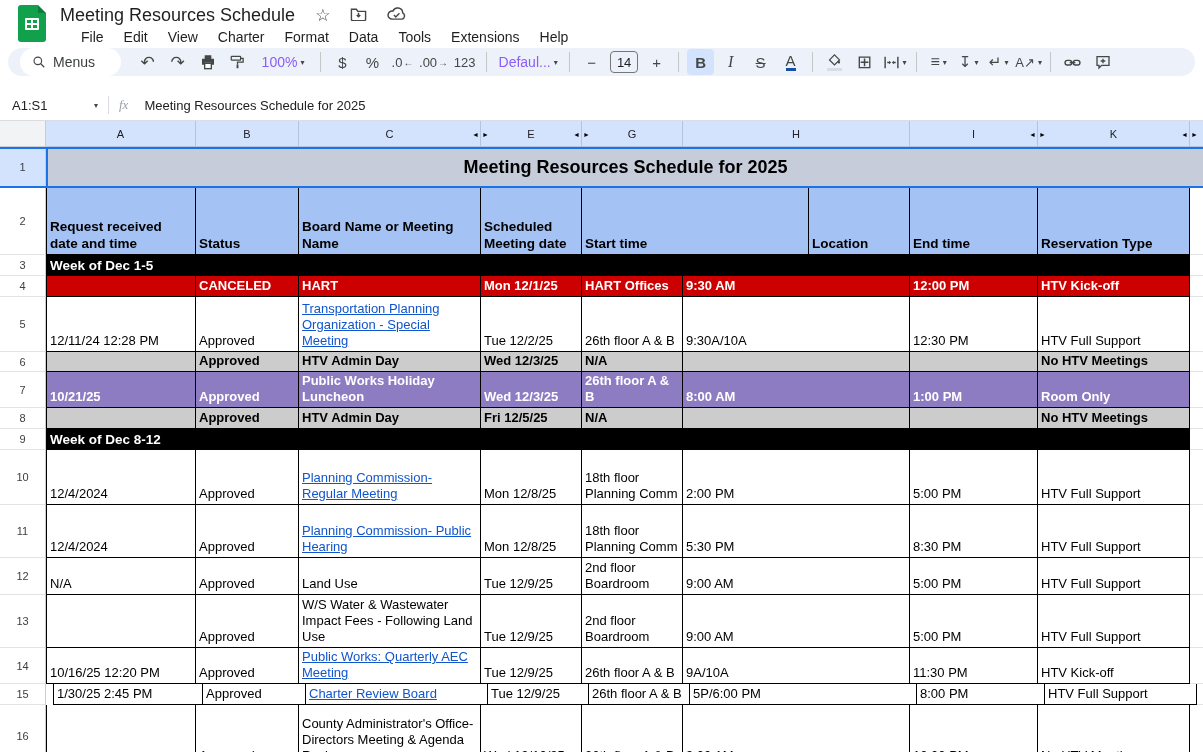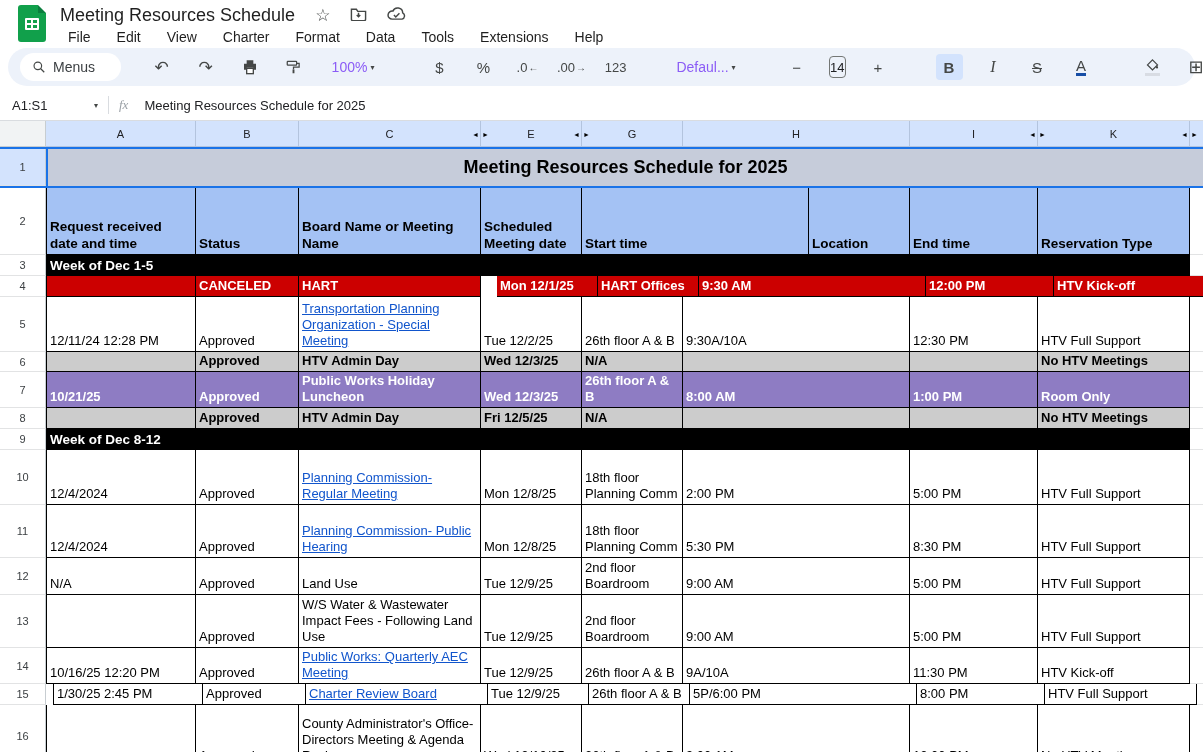--- a/index.html
+++ b/index.html
@@ -11,26 +11,26 @@
   .logo { width:28px; height:37px; background:#11a04b; border-radius:3px; position:relative; margin-top:1px; flex:0 0 auto; }
   .logo .fold { position:absolute; top:0; right:0; width:0; height:0;
     border-left:8px solid #0b7e3e; border-top:8px solid #fff; }
   .logo .tbl { position:absolute; left:7px; top:13px; width:14px; height:12px;
     border:2px solid #fff; border-radius:1px;
     background:linear-gradient(#fff,#fff) 50% 0/2px 100% no-repeat, linear-gradient(#fff,#fff) 0 50%/100% 2px no-repeat; }
   .tgroup { margin-left:14px; }
   .doc-title-row { display:flex; align-items:center; height:22px; }
   .doc-title { font-size:18px; color:#1f1f1f; }
   .tb-ico { margin-left:20px; color:#444746; font-size:17px; line-height:1; cursor:pointer; }
-  .menus { display:flex; gap:10px; margin-top:2px; }
+  .menus { display:flex; gap:4px; margin-top:2px;margin-left:13px; }
   .menu-item { font-size:14px; color:#1f1f1f; padding:1px 8px; border-radius:4px; cursor:pointer; }
 
   
   .toolbar-wrap { height:44px; padding:2px 8px 0; }
-  .toolbar { height:38px; background:#edf2fa; border-radius:20px; display:flex; align-items:center; padding:0 12px; gap:17px; }
+  .toolbar { height:28px; background:#edf2fa; border-radius:20px; display:flex; align-items:center; padding:0 12px; gap:3px; }
   .menus-pill { background:#fff; border-radius:16px; height:28px; display:flex; align-items:center; gap:7px; padding:0 26px 0 12px; margin-right:10px; }
   .menus-pill span { font-size:14px; color:#3c4043; }
   .tbtn { min-width:27px; height:26px; display:flex; align-items:center; justify-content:center;
     color:#444746; font-size:15px; border-radius:4px; cursor:pointer; gap:1px; }
   .tbtn.active { background:#d3e3fd; }
   .tbtn svg { display:block; }
   .caret { font-size:8px; color:#444746; margin-left:2px; }
   .tdiv { width:1px; height:20px; background:#c4c7c5; margin:0 5px; }
   .zoom-label, .font-label { font-size:14px; color:#8b5cf6; }
   .fsize-box { width:28px; height:22px; border:1px solid #747775; border-radius:4px; display:flex;
@@ -317,21 +317,21 @@
         <div class="gut">4</div>
         <div class="cell first" style="width: 150px; flex: 0 0 150px;">
           <span></span>
         </div>
         <div class="cell" style="width: 103px; flex: 0 0 103px;">
           <span>CANCELED</span>
         </div>
         <div class="cell" style="width: 182px; flex: 0 0 182px;">
           <span>HART</span>
         </div>
-        <div class="cell" style="width: 101px; flex: 0 0 101px; margin-left: 16px;">
+        <div class="cell" style="width: 101px; flex: 0 0 101px;">
           <span>Mon 12/1/25</span>
         </div>
         <div class="cell" style="width: 101px; flex: 0 0 101px;">
           <span>HART Offices</span>
         </div>
         <div class="cell" style="width: 227px; flex: 0 0 227px;">
           <span>9:30 AM</span>
         </div>
         <div class="cell" style="width: 128px; flex: 0 0 128px;">
           <span>12:00 PM</span>

